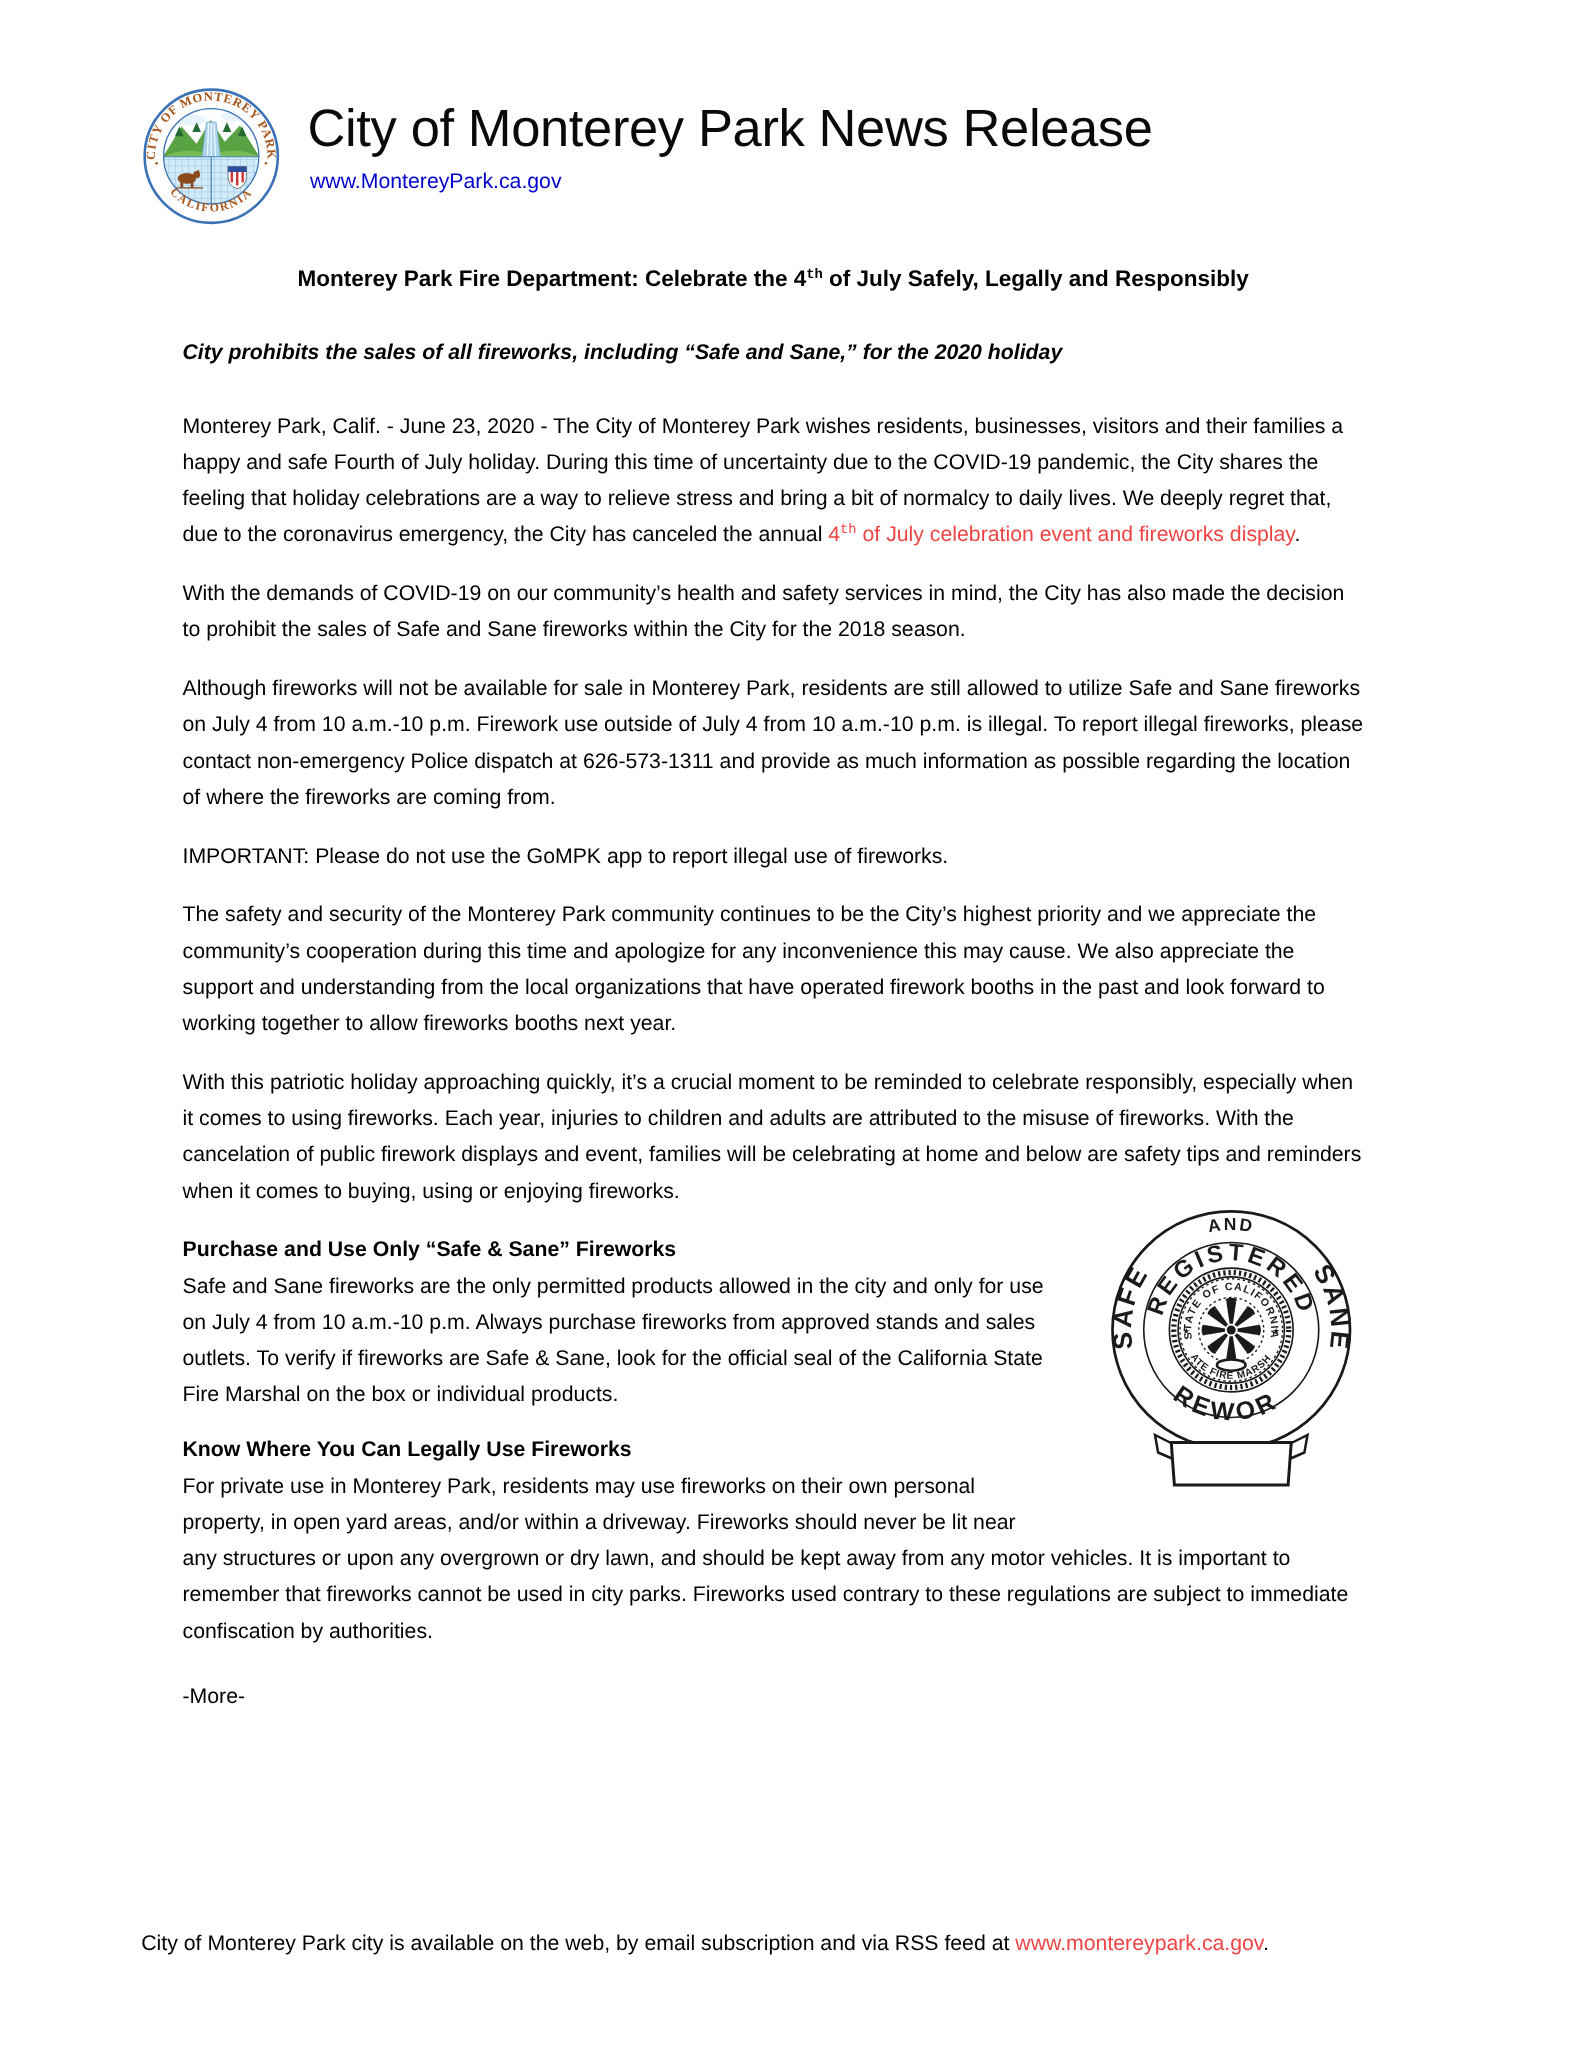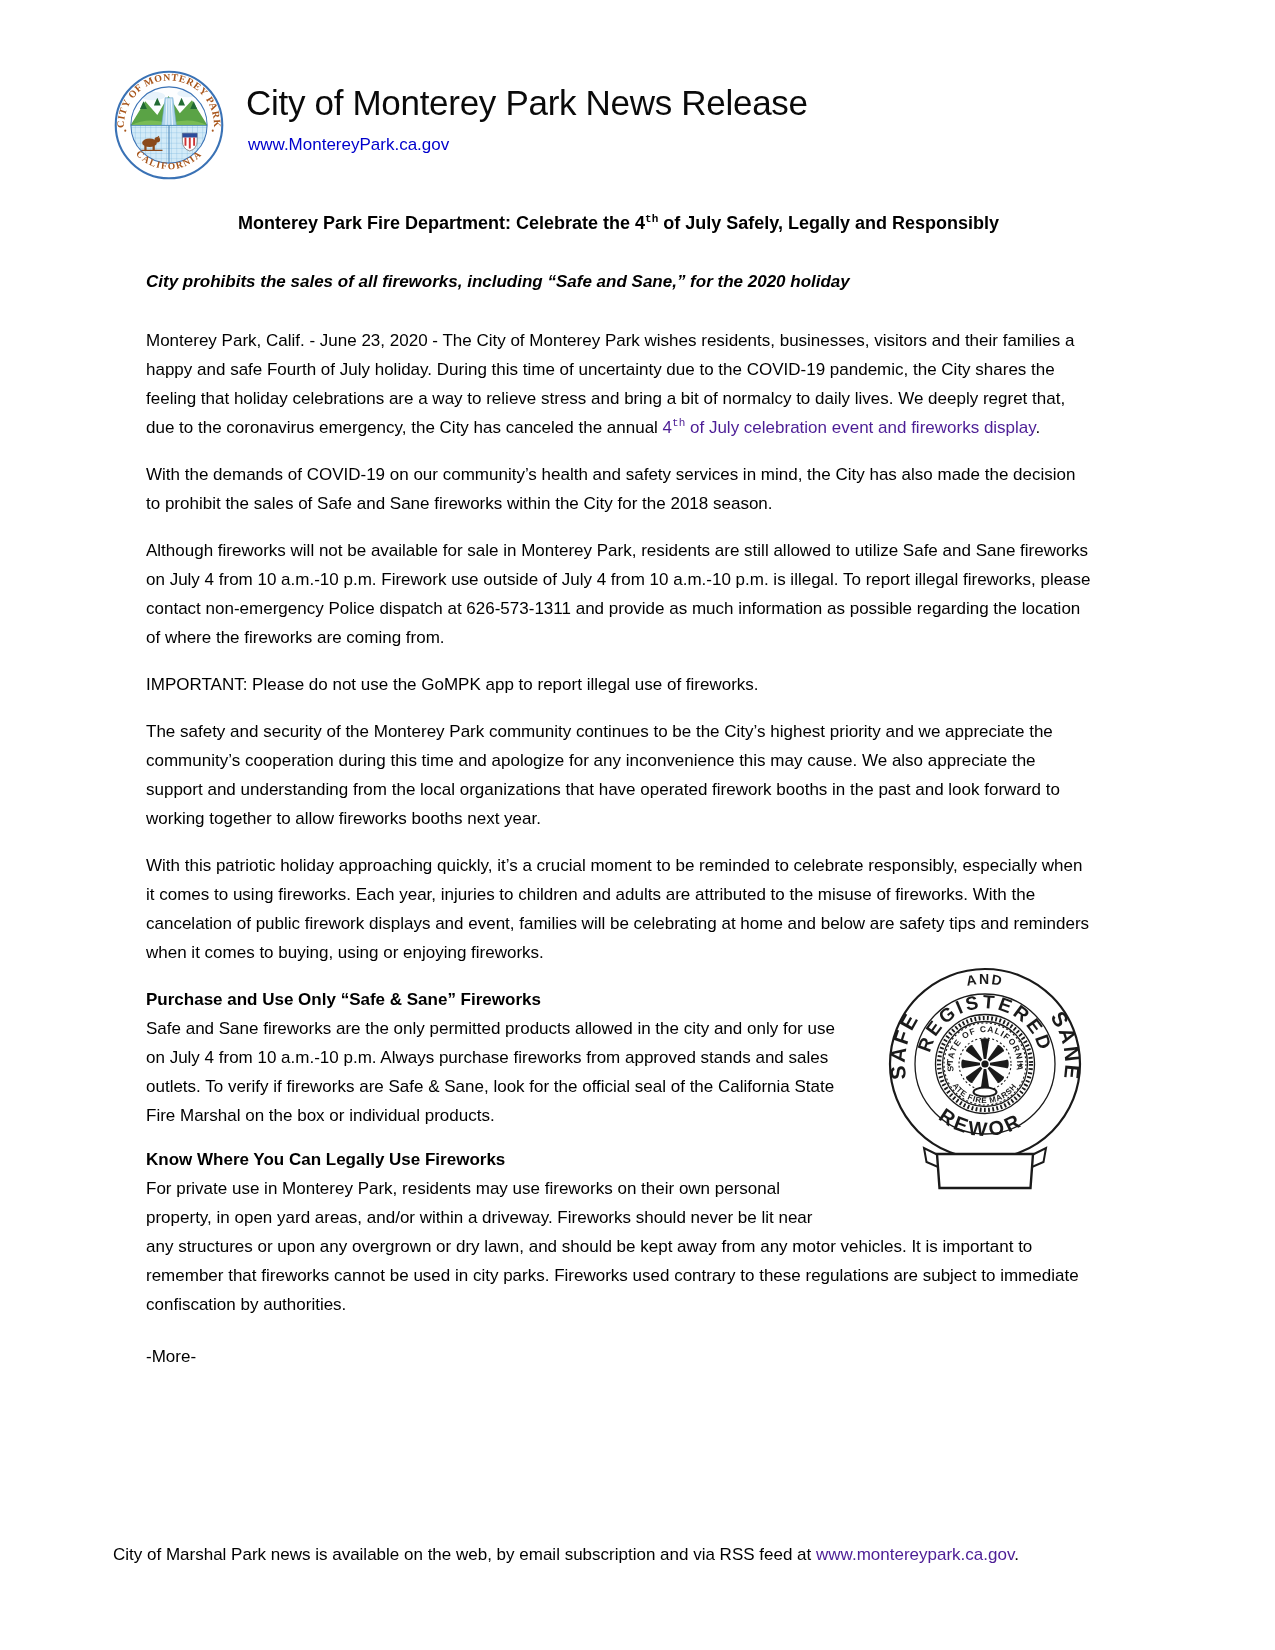--- a/index.html
+++ b/index.html
@@ -4,40 +4,40 @@
 <style>
   html,body { margin:0; padding:0; background:#e8e8e8; }
   .page {
     position:relative; width:1275px; height:1650px; margin:0 auto;
     background:#ffffff; overflow:hidden;
     font-family:"Liberation Sans","DejaVu Sans",sans-serif; color:#000;
   }
   
   .logo { position:absolute; left:114px; top:70px; }
   .header-title {
-    position:absolute; left:246px; top:80px; font-size:35px; line-height:46px;
+    position:absolute; left:246px; top:80px; font-size:42px; line-height:46px;
     white-space:nowrap; letter-spacing:-0.3px; color:#0a0a0a;
   }
   .header-url {
     position:absolute; left:248px; top:134px; font-size:17px; line-height:22px;
     color:#0000cc; text-decoration:none; cursor:pointer;
   }
   
   .content { position:absolute; left:146px; top:210px; width:945px;
              font-size:17px; line-height:29px; }
   .headline { font-size:18px; font-weight:bold; text-align:center;
               line-height:26px; margin:0 0 31px 0; }
   .subhead  { font-style:italic; margin:0 0 30px 0;font-weight:bold; }
   p.body { margin:0 0 18px 0; }
   .mb25 { margin-bottom:25px; } .mb14 { margin-bottom:14px; } .mb24 { margin-bottom:24px; }
   .mb22 { margin-bottom:22px; }
   h2.sect { font-size:17px; font-weight:bold; line-height:29px; margin:0; }
   .sect2gap { margin-top:16px; }
   sup.sp { font-size:11px; vertical-align:super; line-height:0;font-family:Liberation Mono, monospace; }
-  a.inline-link { color:#4c1d95; text-decoration:none; cursor:pointer; }
+  a.inline-link { color:#ef4444; text-decoration:none; cursor:pointer; }
   .marshal-seal { float:right; width:212px; height:243px; margin:-21px 0 4px 40px; }
   .more-line { text-align:left; margin:23px 0 0 0; }
   
   .footer { position:absolute; left:113px; top:1542px; width:950px;
             font-size:17px; line-height:26px; }
 </style>
 </head>
 <body>
 
 <div class="page">
@@ -205,15 +205,15 @@
 
     <h2 class="sect">Purchase and Use Only “Safe &amp; Sane” Fireworks</h2>
     <p class="body" style="margin-bottom:15px;">Safe and Sane fireworks are the only permitted products allowed in the city and only for use on July 4 from 10 a.m.-10 p.m. Always purchase fireworks from approved stands and sales outlets. To verify if fireworks are Safe &amp; Sane, look for the official seal of the California State Fire Marshal on the box or individual products.</p>
 
     <h2 class="sect sect2gap">Know Where You Can Legally Use Fireworks</h2>
     <p class="body" style="margin-bottom:0;">For private use in Monterey Park, residents may use fireworks on their own personal property, in open yard areas, and/or within a driveway. Fireworks should never be lit near any structures or upon any overgrown or dry lawn, and should be kept away from any motor vehicles. It is important to remember that fireworks cannot be used in city parks. Fireworks used contrary to these regulations are subject to immediate confiscation by authorities.</p>
 
     <div class="more-line">-More-</div>
   </div>
 
-  <div class="footer"><span>City of Marshal Park news is available on the web, by email subscription and via RSS feed at </span><a class="inline-link">www.montereypark.ca.gov</a><span>.</span></div>
+  <div class="footer"><span>City of Monterey Park city is available on the web, by email subscription and via RSS feed at </span><a class="inline-link">www.montereypark.ca.gov</a><span>.</span></div>
 
 </div>
 
 </body></html>

